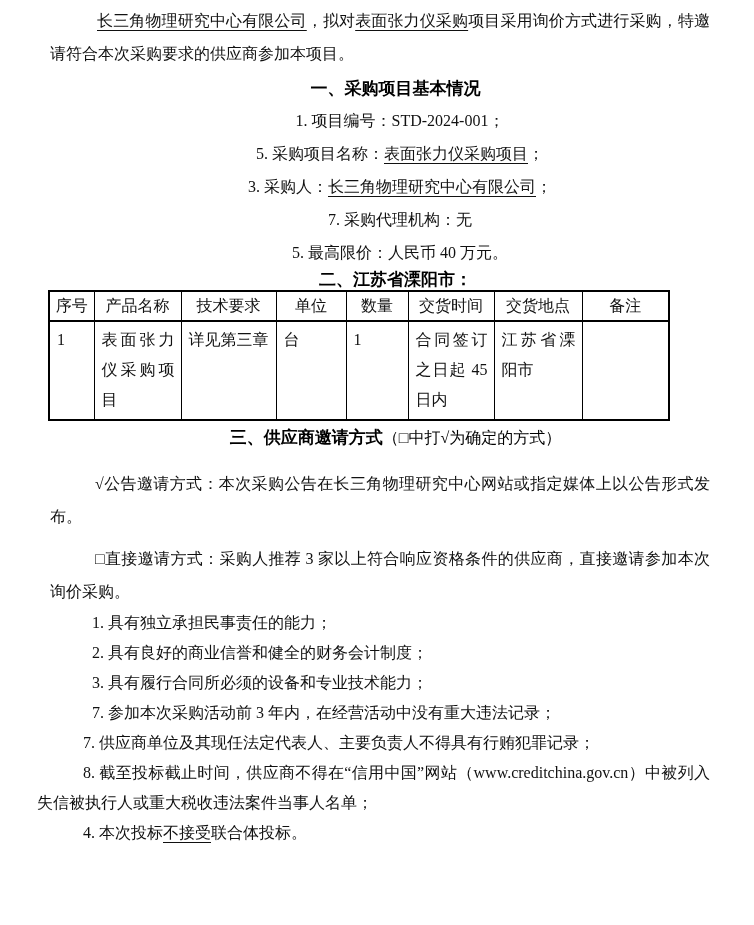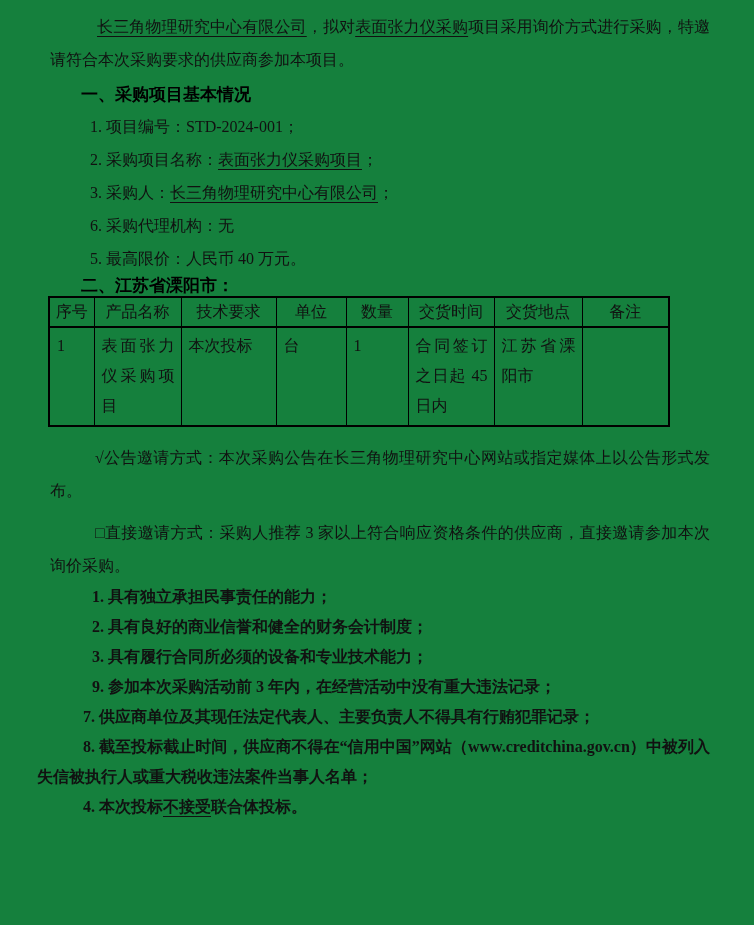--- a/index.html
+++ b/index.html
@@ -1,26 +1,26 @@
 <!DOCTYPE html>
 <html><head>
 <meta charset="utf-8">
 <style>
   html,body{margin:0;padding:0;background:#e8e8e8;}
   .page{
     width:754px;height:925px;box-sizing:border-box;
-    background:#15803d;color:#111;
-    padding:10px 44px 0 50px;
+    background:#ffffff;color:#111;
+    padding:4px 44px 0 50px;
     font-family:"Liberation Serif","DejaVu Serif",serif;
     font-size:16px;
     overflow:hidden;
     margin:0 auto;
     position:relative;
   }
-  p{margin:0;}
+  p{margin:0;text-align:center;}
   .body{line-height:33px;text-align:justify;}
   .intro{text-indent:47px;}
   .u{text-decoration:underline;text-underline-offset:4px;text-decoration-thickness:1px;}
   .hd{
     font-family:"Liberation Sans","DejaVu Sans",sans-serif;
     font-weight:bold;font-size:17px;color:#000;
     text-indent:31px;line-height:30px;margin:0;
   }
   .hd .note{font-family:"Liberation Serif","DejaVu Serif",serif;font-weight:normal;font-size:16px;}
   .h1m{margin-top:4px;}
@@ -41,38 +41,38 @@
     height:28px;line-height:28px;padding:0 2px;
     font-size:16px;
   }
   table.proj td{
     vertical-align:top;padding:3px 6px 2px 7px;
     line-height:30px;height:92px;
   }
   td.jst{text-align:justify;text-align-last:left;}
   .optp{line-height:33px;text-indent:45px;margin-top:14px;}
   .opt2m{margin-top:9px;}
-  .s4item{line-height:30px;text-indent:42px;text-align:justify;font-weight:bold;}
+  .s4item{line-height:30px;text-indent:42px;text-align:justify;}
   .s4item.n79{text-indent:33px;}
   .s4item.n8{margin-left:-13px;text-indent:46px;}
   .s4block{margin-top:0;}
 </style>
 </head>
 <body>
 
 <div class="page">
 
   <p class="body intro"><span class="u">长三角物理研究中心有限公司</span><span>，拟对</span><span class="u">表面张力仪采购</span><span>项目采用询价方式进行采购，特邀请符合本次采购要求的供应商参加本项目。</span></p>
 
   <p class="hd h1m">一、采购项目基本情况</p>
 
   <p class="s1item">1. 项目编号：STD-2024-001；</p>
-  <p class="s1item"><span>2. 采购项目名称：</span><span class="u">表面张力仪采购项目</span><span>；</span></p>
+  <p class="s1item"><span>5. 采购项目名称：</span><span class="u">表面张力仪采购项目</span><span>；</span></p>
   <p class="s1item"><span>3. 采购人：</span><span class="u">长三角物理研究中心有限公司</span><span>；</span></p>
-  <p class="s1item">6. 采购代理机构：无</p>
+  <p class="s1item">7. 采购代理机构：无</p>
   <p class="s1item">5. 最高限价：人民币 40 万元。</p>
 
   <p class="hd h2m">二、江苏省溧阳市：</p>
 
   <table class="proj">
     <colgroup>
       <col style="width:45px">
         <col style="width:87px">
         <col style="width:95px">
         <col style="width:70px">
@@ -90,38 +90,39 @@
         <th>数量</th>
         <th>交货时间</th>
         <th>交货地点</th>
         <th>备注</th>
       </tr>
     </thead>
     <tbody>
       <tr>
         <td>1</td>
         <td class="jst">表面张力仪采购项目</td>
-        <td>本次投标</td>
+        <td>详见第三章</td>
         <td>台</td>
         <td>1</td>
         <td class="jst">合同签订之日起 45 日内</td>
         <td class="jst">江苏省溧阳市</td>
         <td></td>
       </tr>
     </tbody>
   </table>
 
+  <p class="hd h3m"><span>三、供应商邀请方式</span><span class="note">（□中打√为确定的方式）</span></p>
 
   <p class="body optp">√公告邀请方式：本次采购公告在长三角物理研究中心网站或指定媒体上以公告形式发布。</p>
   <p class="body optp opt2m">□直接邀请方式：采购人推荐 3 家以上符合响应资格条件的供应商，直接邀请参加本次询价采购。</p>
 
 
   <div class="s4block">
     <p class="s4item">1. 具有独立承担民事责任的能力；</p>
     <p class="s4item">2. 具有良好的商业信誉和健全的财务会计制度；</p>
     <p class="s4item">3. 具有履行合同所必须的设备和专业技术能力；</p>
-    <p class="s4item">9. 参加本次采购活动前 3 年内，在经营活动中没有重大违法记录；</p>
+    <p class="s4item">7. 参加本次采购活动前 3 年内，在经营活动中没有重大违法记录；</p>
     <p class="s4item n79">7. 供应商单位及其现任法定代表人、主要负责人不得具有行贿犯罪记录；</p>
     <p class="s4item n79 n8">8. 截至投标截止时间，供应商不得在“信用中国”网站（www.creditchina.gov.cn）中被列入失信被执行人或重大税收违法案件当事人名单；</p>
     <p class="s4item n79"><span>4. 本次投标</span><span class="u">不接受</span><span>联合体投标。</span></p>
   </div>
 
 </div>
 
 </body></html>

